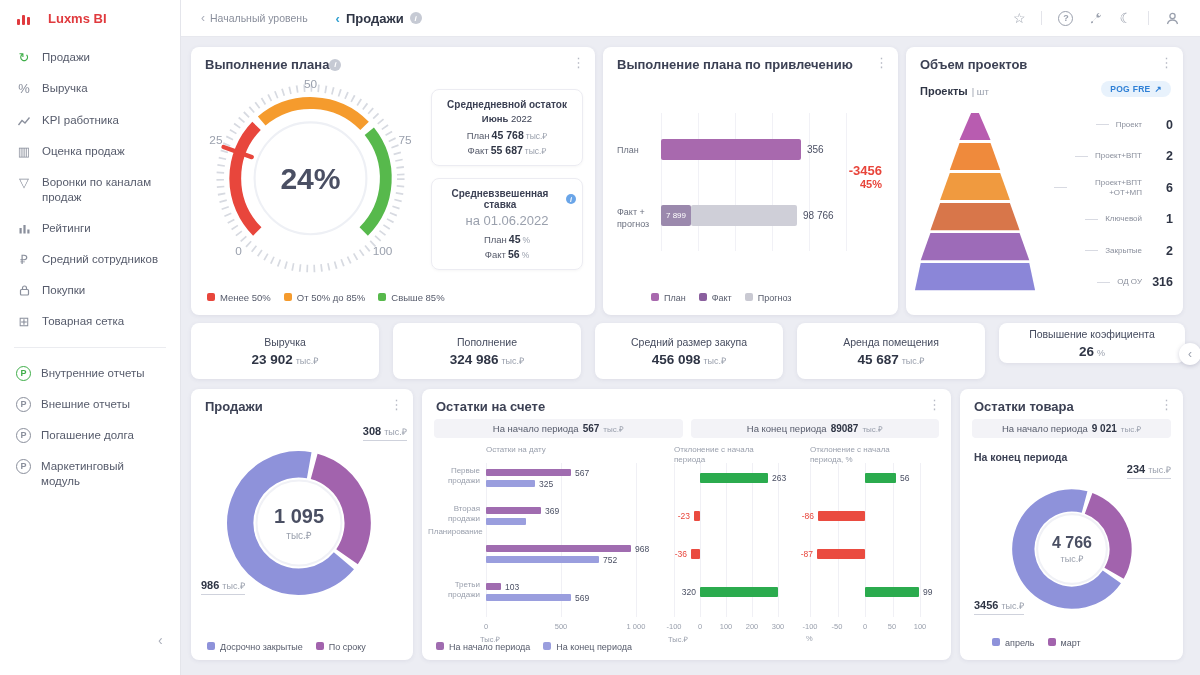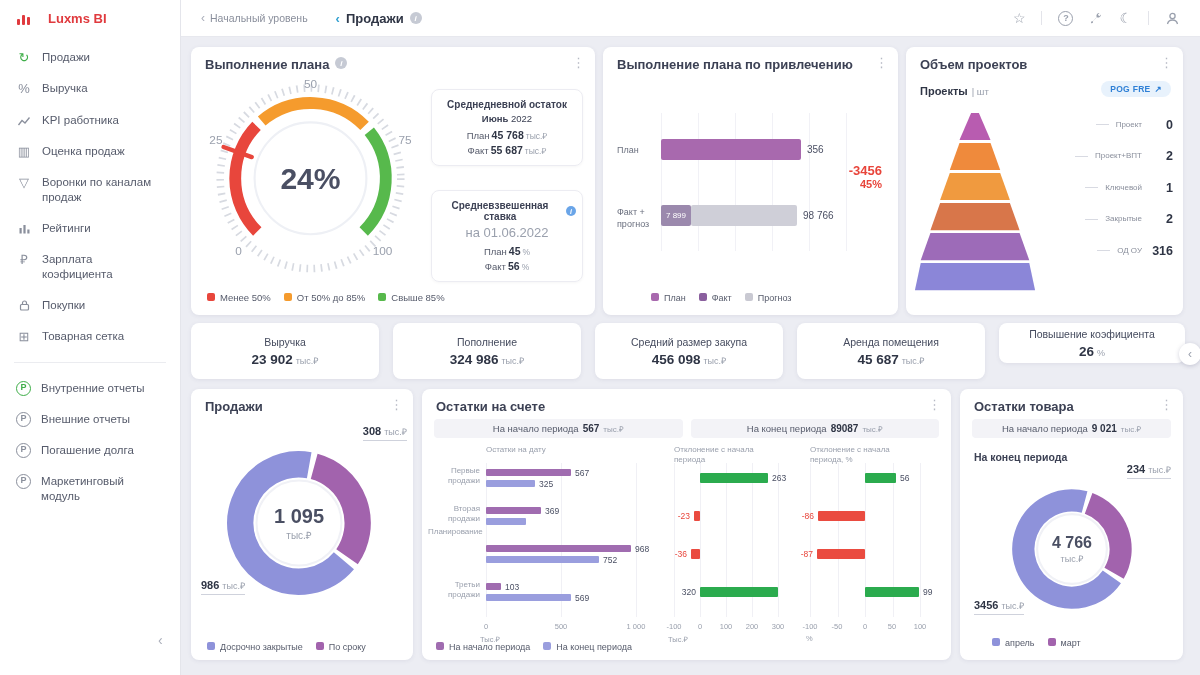--- a/index.html
+++ b/index.html
@@ -27,42 +27,42 @@
   .page-title{font-size:13px;font-weight:bold;color:#2f3545}
   .info-dot{width:12px;height:12px;border-radius:50%;background:#c6cad4;color:#fff;font-size:8px;display:inline-flex;align-items:center;justify-content:center;font-style:italic;font-weight:bold;cursor:pointer;flex:none}
   .info-dot.blue{background:#6aa5e8;width:10px;height:10px;font-size:7px}
   .topbar-right{margin-left:auto;display:flex;align-items:center;gap:16px;color:#9aa0ad}
   .tb-icon{font-size:14px;cursor:pointer;display:flex;align-items:center}
   .tb-icon.help{width:15px;height:15px;border:1.2px solid #9aa0ad;border-radius:50%;font-size:9px;justify-content:center;font-weight:bold}
   .vdiv{width:1px;height:14px;background:#e3e4ea}
 
   
   .card{position:absolute;background:#fff;border-radius:8px;box-shadow:0 1px 4px rgba(70,70,110,.09)}
-  .card-head{display:flex;gap:6px;padding:10px 14px 0;font-size:13px;font-weight:bold;color:#3c4154}
+  .card-head{display:flex;align-items:center;gap:0;padding:10px 14px 0;font-size:13px;font-weight:bold;color:#3c4154}
   .kebab{position:absolute;top:8px;right:10px;color:#b6b9c4;font-size:13px;cursor:pointer}
 
   #card-plan{left:191px;top:47px;width:404px;height:268px}
   #card-attract{left:603px;top:47px;width:295px;height:268px}
   #card-projects{left:906px;top:47px;width:277px;height:268px}
   #kpi-0{left:191px;top:323px;width:188px;height:56px}
   #kpi-1{left:393px;top:323px;width:188px;height:56px}
   #kpi-2{left:595px;top:323px;width:188px;height:56px}
   #kpi-3{left:797px;top:323px;width:188px;height:56px}
   #kpi-4{left:999px;top:323px;width:186px;height:40px}
   #card-sales{left:191px;top:389px;width:222px;height:271px}
   #card-balance{left:422px;top:389px;width:529px;height:271px}
   #card-stock{left:960px;top:389px;width:223px;height:271px}
 
   
   .gauge-svg{position:absolute;left:12px;top:28px}
   .legend{position:absolute;display:flex;gap:13px;font-size:9.5px;color:#565b6b;align-items:center}
   .sq{width:8px;height:8px;border-radius:2px;display:inline-block;margin-right:5px;flex:none}
   #card-plan .legend{left:16px;bottom:12px}
   .boxes{position:absolute;right:12px;top:42px;width:152px}
-  .bx{border:1px solid #ececf2;border-radius:8px;box-shadow:0 1px 3px rgba(0,0,0,.04);padding:9px 6px;text-align:center;margin-bottom:24px}
+  .bx{border:1px solid #ececf2;border-radius:8px;box-shadow:0 1px 3px rgba(0,0,0,.04);padding:9px 6px;text-align:center;margin-bottom:12px}
   .bx-title{font-size:10px;font-weight:bold;color:#3c4154;margin-bottom:3px;display:flex;justify-content:center;align-items:center;gap:4px}
   .bx-period{font-size:9.5px;color:#3c4154;margin-bottom:5px}
   .bx-period .gray{color:#9aa0ad;font-size:13px}
   .bx-row{font-size:9.5px;color:#565b6b;margin-top:3px}
   .bx-row b{font-size:10.5px;color:#2f3545;margin:0 2px}
   .bx-row .u{font-size:8.5px;color:#9aa0ad}
 
   
   .agrid{position:absolute;left:58px;top:66px;width:186px;height:138px;background:repeating-linear-gradient(90deg,#f1f1f6 0 1px,transparent 1px 37px)}
   .arow-label{position:absolute;font-size:9px;color:#6a6f7e;line-height:1.3}
@@ -175,21 +175,21 @@
           <svg width="13" height="13" viewBox="0 0 13 13" fill="#8a8f9c">
             <rect x="1.5" y="6" width="2.2" height="5.5"></rect>
             <rect x="5.4" y="3" width="2.2" height="8.5"></rect>
             <rect x="9.3" y="7.5" width="2.2" height="4"></rect>
           </svg>
         </span>
       <span>Рейтинги</span>
     </div>
     <div class="mi">
       <span class="mi-icon">₽</span>
-      <span>Зарплата коэфициента</span>
+      <span>Средний сотрудников</span>
     </div>
     <div class="mi">
       <span class="mi-icon">
           <svg width="13" height="13" viewBox="0 0 13 13" fill="none" stroke="#8a8f9c" stroke-width="1.2">
             <rect x="2.5" y="5.5" width="8" height="5.5" rx="1"></rect>
             <path d="M4.5 5.5V4a2 2 0 0 1 4 0v1.5"></path>
           </svg>
         </span>
       <span>Покупки</span>
     </div>
@@ -350,20 +350,25 @@
         <span class="fname">Проект</span>
         <span class="fval">0</span>
       </div>
     <div class="flrow">
         <span class="fline"></span>
         <span class="fname">Проект+ВПТ</span>
         <span class="fval">2</span>
       </div>
     <div class="flrow">
         <span class="fline"></span>
+        <span class="fname">Проект+ВПТ +ОТ+МП</span>
+        <span class="fval">6</span>
+      </div>
+    <div class="flrow">
+        <span class="fline"></span>
         <span class="fname">Ключевой</span>
         <span class="fval">1</span>
       </div>
     <div class="flrow">
         <span class="fline"></span>
         <span class="fname">Закрытые</span>
         <span class="fval">2</span>
       </div>
     <div class="flrow">
         <span class="fline"></span>

